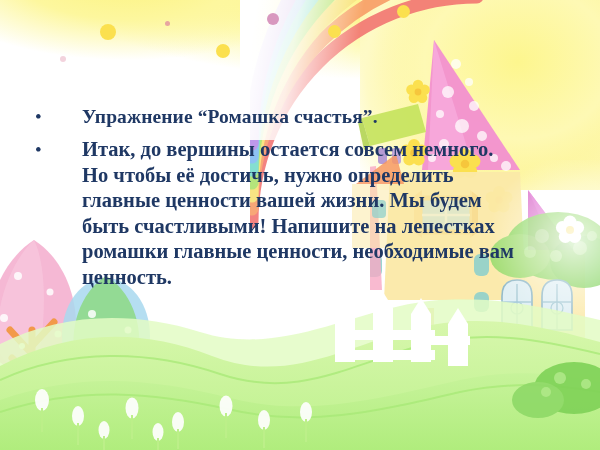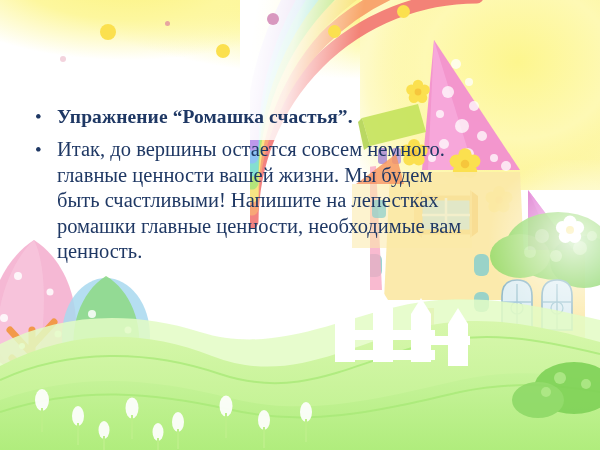--- a/index.html
+++ b/index.html
@@ -60,22 +60,22 @@
   .textbox{position:absolute;left:30px;top:104px;width:520px;}
   .bullet-row{display:flex;align-items:flex-start;}
   .bullet-mark{
     color:#1f3864;width:22px;flex:0 0 22px;
     font-size:19px;line-height:25px;text-align:left;padding-left:5px;
   }
   .b1 .bullet-mark{line-height:26px;}
   .para{color:#1f3864;}
   .b1 .para{font-size:19.5px;line-height:26px;font-weight:bold;letter-spacing:.1px;}
   .b2{margin-top:7px;}
-  .b2 .para{font-size:20.5px;line-height:25.6px;font-weight:normal;}
-  .para .ln{display:block;white-space:pre;}
+  .b2 .para{font-size:20.5px;line-height:25.6px;font-weight:bold;}
+  .para .ln{display:block;white-space:pre;margin-left:25px;}
 </style>
 </head>
 <body>
 
 <div id="slide">
 
   <div>
 
     <div class="sky-yellow"></div>
     <div class="sky-yellow2"></div>
@@ -351,20 +351,21 @@
       <div class="bullet-mark">•</div>
       <div class="para">
         <span class="ln">Упражнение “Ромашка счастья”.</span>
       </div>
     </div>
 
     <div class="bullet-row b2">
       <div class="bullet-mark">•</div>
       <div class="para">
         <span class="ln">Итак, до вершины остается совсем немного.</span>
+        <span class="ln">Но чтобы её достичь, нужно определить</span>
         <span class="ln">главные ценности вашей жизни. Мы будем</span>
         <span class="ln">быть счастливыми! Напишите на лепестках</span>
         <span class="ln">ромашки главные ценности, необходимые вам</span>
         <span class="ln">ценность.</span>
       </div>
     </div>
 
   </div>
 
 </div>

